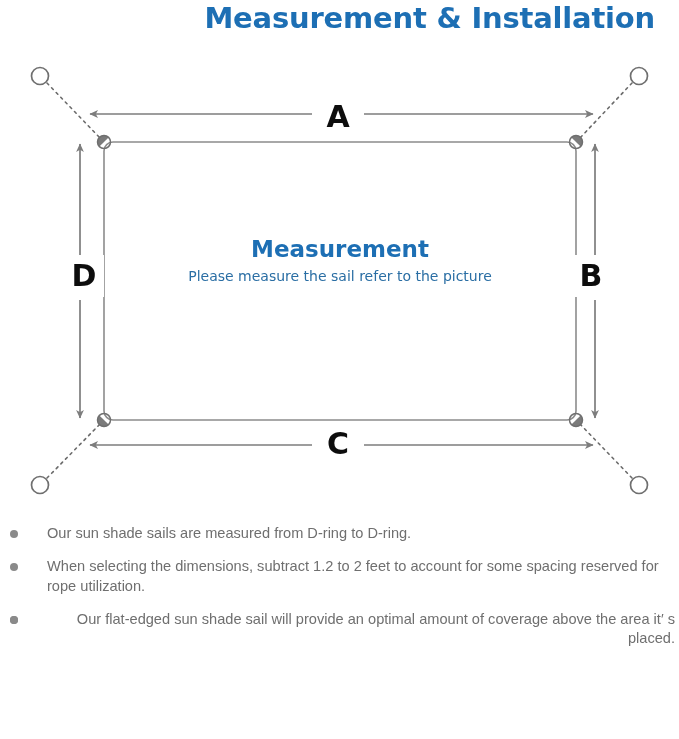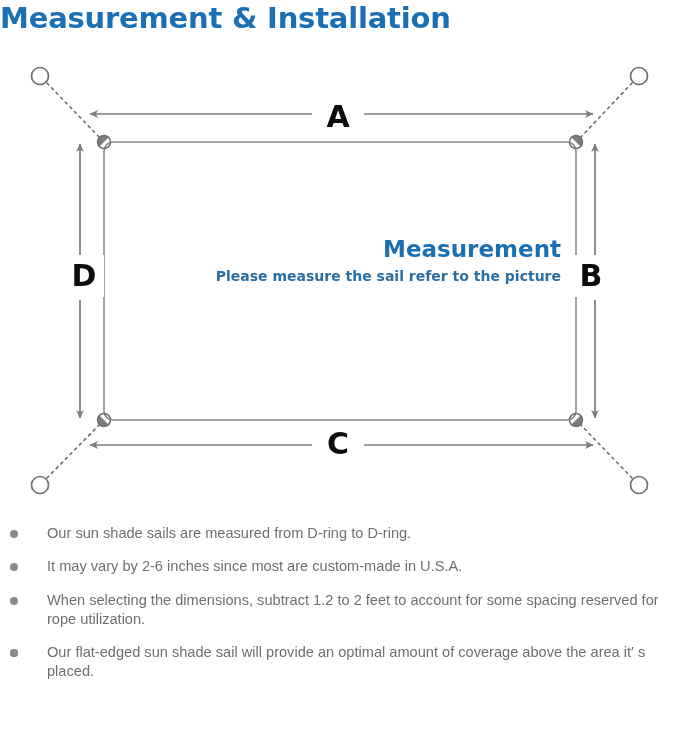--- a/index.html
+++ b/index.html
@@ -15,21 +15,21 @@
     font-family: "Liberation Sans", sans-serif;
     -webkit-font-smoothing: antialiased;
   }
 
   
   .page-title {
     position: absolute;
     left: 0;
     top: 1px;
     width: 655px;
-    text-align: left;
+    text-align: right;
     font-family: "DejaVu Sans", sans-serif;
     font-size: 29px;
     font-weight: bold;
     color: #1d6fb4;
     letter-spacing: -0.2px;
     white-space: nowrap;
   }
 
   
   .diagram {
@@ -56,35 +56,35 @@
   .dim-label.a { left: 312px; top: 55px;  width: 52px; padding: 3px 0; }
   .dim-label.c { left: 312px; top: 382px; width: 52px; padding: 3px 0; }
   .dim-label.b { left: 571px; top: 211px; width: 40px; padding: 6px 0; }
   .dim-label.d { left: 64px;  top: 211px; width: 40px; padding: 6px 0; }
 
   .sail-caption {
     position: absolute;
     left: 119px;
     top: 192px;
     width: 442px;
-    text-align: right;
+    text-align: center;
   }
   .sail-caption .headline {
     font-family: "DejaVu Sans", sans-serif;
     font-size: 23px;
     font-weight: bold;
     color: #1d6fb4;
     line-height: 1.2;
     white-space: nowrap;
   }
   .sail-caption .sub {
     margin-top: 4px;
     font-family: "DejaVu Sans", sans-serif;
     font-size: 14px;
-    font-weight: bold;
+    font-weight: normal;
     color: #2a6ea4;
     line-height: 1.2;
     white-space: nowrap;
   }
 
   
   .notes {
     position: absolute;
     left: 0;
     top: 524px;
@@ -93,21 +93,21 @@
   .note-item {
     position: relative;
     padding-left: 47px;
     padding-right: 4px;
     margin-bottom: 14px;
     font-family: Liberation Sans, sans-serif;
     font-size: 14.6px;
     line-height: 1.32;
     color: #6f6f6f;
   }
-  .note-item:last-child { margin-bottom: 0; }
+  .note-item:last-child { margin-bottom: 0; text-align: right; }
   .note-bullet {
     position: absolute;
     left: 10px;
     top: 6px;
     width: 8px;
     height: 8px;
     border-radius: 50%;
     background: #8a8a8a;
   }
 </style>
@@ -190,24 +190,20 @@
   </div>
 </div>
 
 <div class="notes">
   <div class="note-item">
     <span class="note-bullet"></span>
     <span>Our sun shade sails are measured from D-ring to D-ring.</span>
   </div>
   <div class="note-item">
     <span class="note-bullet"></span>
-    <span>It may vary by 2-6 inches since most are custom-made in U.S.A.</span>
-  </div>
-  <div class="note-item">
-    <span class="note-bullet"></span>
     <span>When selecting the dimensions, subtract 1.2 to 2 feet to account for some spacing reserved for rope utilization.</span>
   </div>
   <div class="note-item">
     <span class="note-bullet"></span>
   </div>
   <div class="note-item">
     <span class="note-bullet"></span>
     <span>Our flat-edged sun shade sail will provide an optimal amount of coverage above the area it′ s placed.</span>
   </div>
 </div>

